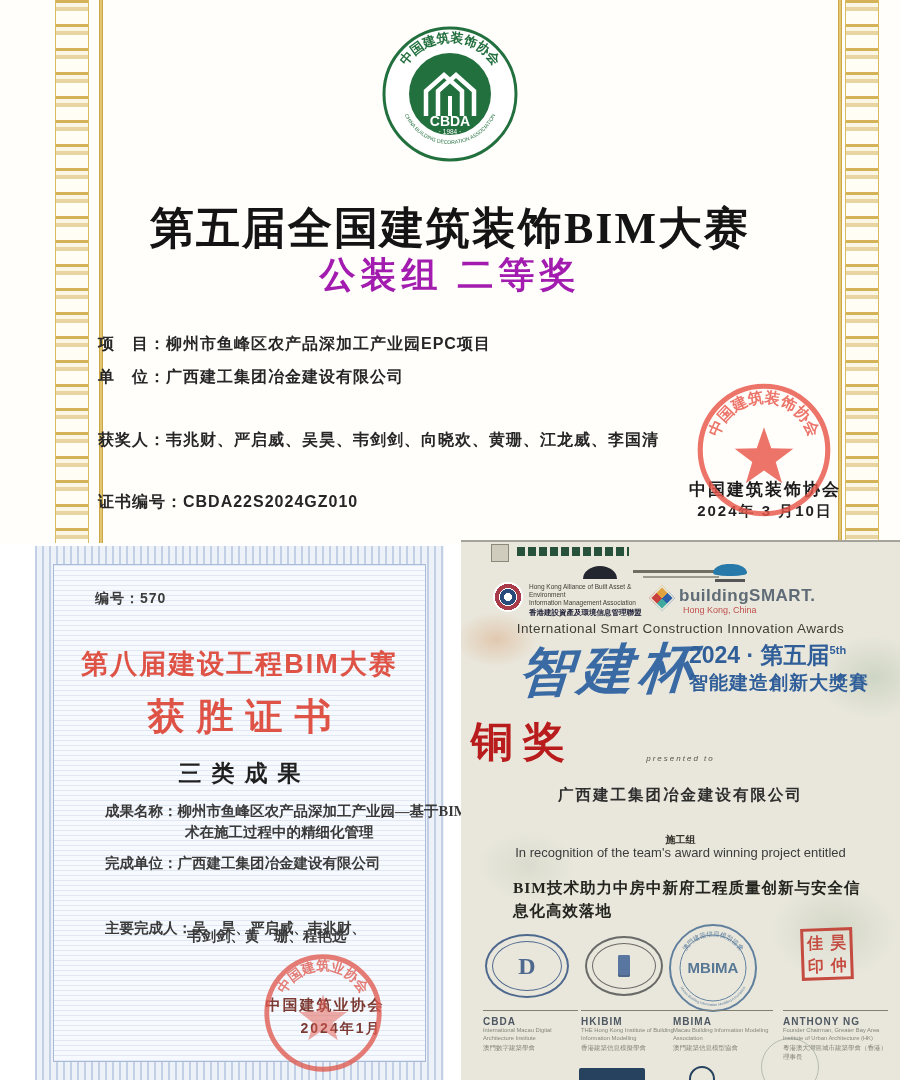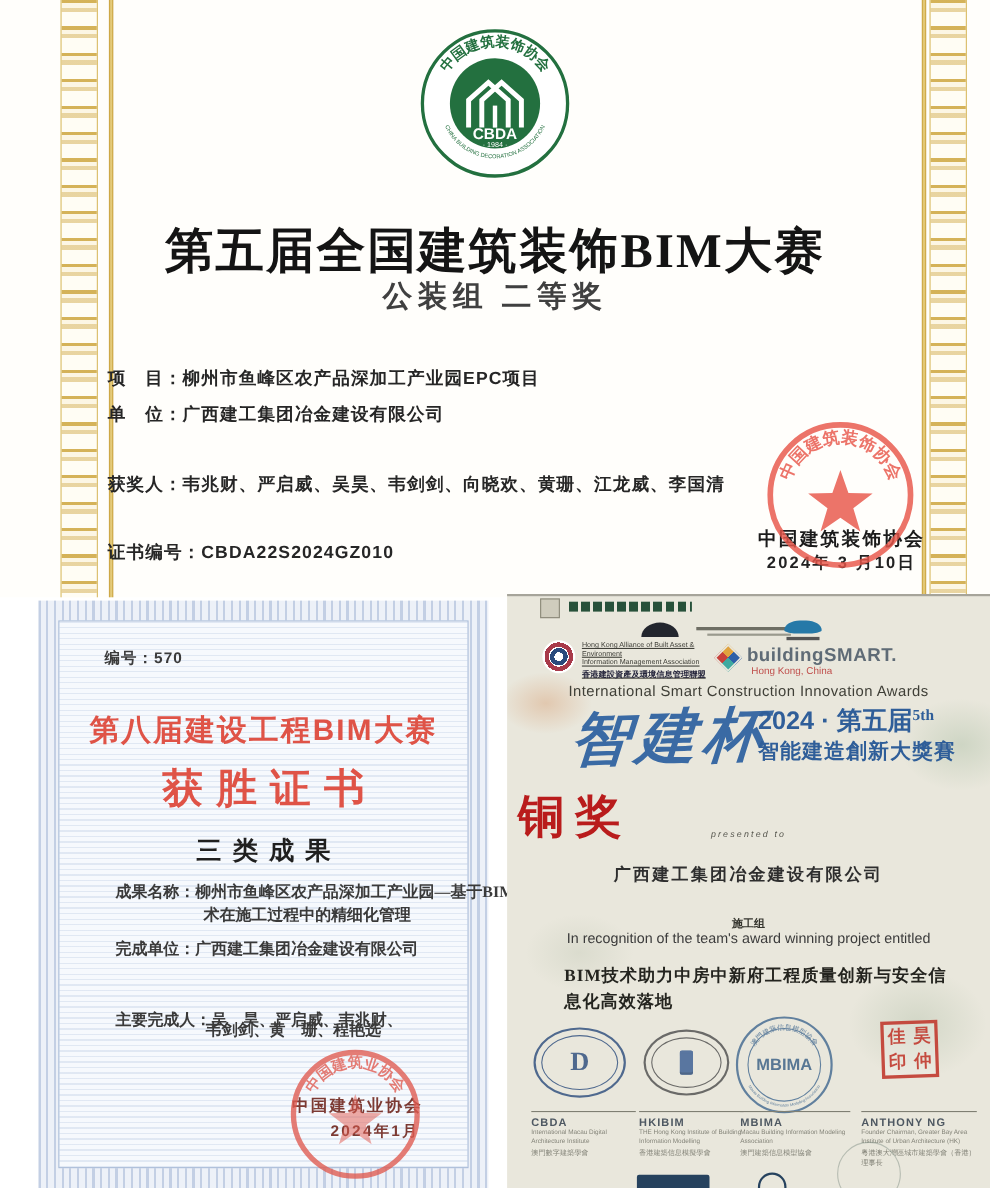--- a/index.html
+++ b/index.html
@@ -15,21 +15,21 @@
     border-left:1px solid #d9bb62;border-right:1px solid #d9bb62;}
   .gold-line{position:absolute;top:0;bottom:0;width:4px;
     background:linear-gradient(90deg,#c2972c,#ecd68c,#c2972c);}
   .gs-l{left:55px}.gl-l{left:99px}.gs-r{right:21px}.gl-r{right:58px}
 
   .cbda-logo{position:absolute;left:50%;top:24px;transform:translateX(-50%);width:140px;height:140px;}
   .t-title{position:absolute;top:170px;left:0;right:0;text-align:center;
     font-family:"Liberation Serif","DejaVu Serif",serif;font-weight:700;font-size:44px;
     color:#141414;letter-spacing:2px;}
   .t-award{position:absolute;top:251px;left:0;right:0;text-align:center;
-    font-weight:700;font-size:27px;color:#404040;letter-spacing:5px;}
+    font-weight:700;font-size:36px;color:#a21caf;letter-spacing:5px;}
   .t-field{position:absolute;left:98px;font-size:16px;font-weight:600;color:#262626;letter-spacing:1px;}
   .tf-1{top:334px}.tf-2{top:367px}.tf-3{top:430px}.tf-4{top:492px}
   .t-issuer{position:absolute;left:662px;top:478px;width:206px;text-align:center;z-index:1;
     font-weight:700;font-size:17px;color:#1b1b1b;letter-spacing:2px;}
   .t-date{position:absolute;left:662px;top:502px;width:206px;text-align:center;z-index:1;
     font-weight:600;font-size:15px;color:#222;letter-spacing:2px;}
   .t-seal{position:absolute;left:692px;top:378px;width:144px;height:144px;z-index:2;opacity:.82;pointer-events:none;}
 
   
   .cert-left{position:absolute;left:35px;top:546px;width:409px;height:534px;
@@ -72,36 +72,36 @@
   .pl-arch{position:absolute;left:122px;top:24px;width:34px;height:13px;background:#23262e;
     border-radius:100% 100% 0 0/200% 200% 0 0;}
   .pl-text{position:absolute;left:172px;top:28px;width:96px;height:3px;background:#6e6e64;}
   .pl-text2{position:absolute;left:182px;top:34px;width:76px;height:2px;background:#9a9a8e;}
   .pl-blue{position:absolute;left:252px;top:22px;width:34px;height:12px;background:#2679a8;
     border-radius:50% 50% 50% 50%/90% 90% 30% 30%;}
   .pl-blue2{position:absolute;left:254px;top:37px;width:30px;height:3px;background:#555;}
 
   .hka-logo{position:absolute;left:32px;top:40px;width:30px;height:30px;border-radius:50%;
     background:radial-gradient(circle,#ffffff 0 4px,#2a4a7c 4px 8px,#fff 8px 9px,#a83a4a 9px 13px,#fff 13px);}
-  .hka-text{position:absolute;left:68px;top:41px;width:120px;color:#41413a;text-decoration:underline;}
+  .hka-text{position:absolute;left:68px;top:41px;width:120px;color:#41413a;}
   .hka-text .en{font-size:6.5px;line-height:1.25;}
   .hka-text .cn{font-size:7.5px;font-weight:700;color:#23233a;margin-top:1px;}
   .bs-logo{position:absolute;left:192px;top:47px;width:18px;height:18px;transform:rotate(45deg);
     background:conic-gradient(#2d5fa8 0 90deg,#3fa9a0 90deg 180deg,#c8413b 180deg 270deg,#e0a23e 270deg 360deg);
     box-shadow:inset 0 0 0 1.5px #e9e7dc;}
   .bs-name{position:absolute;left:218px;top:44px;font-size:17px;font-weight:700;color:#5f6b76;letter-spacing:.5px;}
   .bs-region{position:absolute;left:222px;top:63px;font-size:9px;color:#c0504d;text-align:center;}
 
   .cr-awards-en{position:absolute;top:79px;left:0;right:0;text-align:center;
     font-size:13.5px;color:#3f3f37;letter-spacing:.4px;}
   .cr-cup{position:absolute;left:58px;top:92px;font-family:"Liberation Serif","DejaVu Serif",serif;
     font-size:54px;font-weight:700;font-style:italic;color:#3a6aa4;letter-spacing:6px;
     transform:skewX(-6deg) rotate(-2deg);}
   .cr-edition1{position:absolute;left:228px;top:98px;font-size:23px;font-weight:700;color:#2f5e99;}
-  .cr-edition1 sup{font-size:14px;font-weight:600;font-family:Liberation Serif, serif;}
+  .cr-edition1 sup{font-size:11px;font-weight:600;}
   .cr-edition2{position:absolute;left:228px;top:128px;font-size:19px;font-weight:700;color:#2f5e99;letter-spacing:1px;}
   .cr-award{position:absolute;top:172px;left:0;right:0;
     font-family:"Liberation Serif","DejaVu Serif",serif;font-size:42px;font-weight:600;
     color:#b91c1c;letter-spacing:10px;text-indent:10px;}
   .cr-presented{position:absolute;top:212px;left:0;right:0;text-align:center;
     font-size:8px;font-style:italic;color:#55554d;letter-spacing:2px;}
   .cr-company{position:absolute;top:243px;left:0;right:0;text-align:center;
     font-family:"Liberation Serif","DejaVu Serif",serif;font-size:15.5px;font-weight:700;
     color:#2e2e2e;letter-spacing:2px;}
   .cr-group{position:absolute;top:291px;left:0;right:0;text-align:center;font-size:10px;font-weight:700;color:#33332c;}

